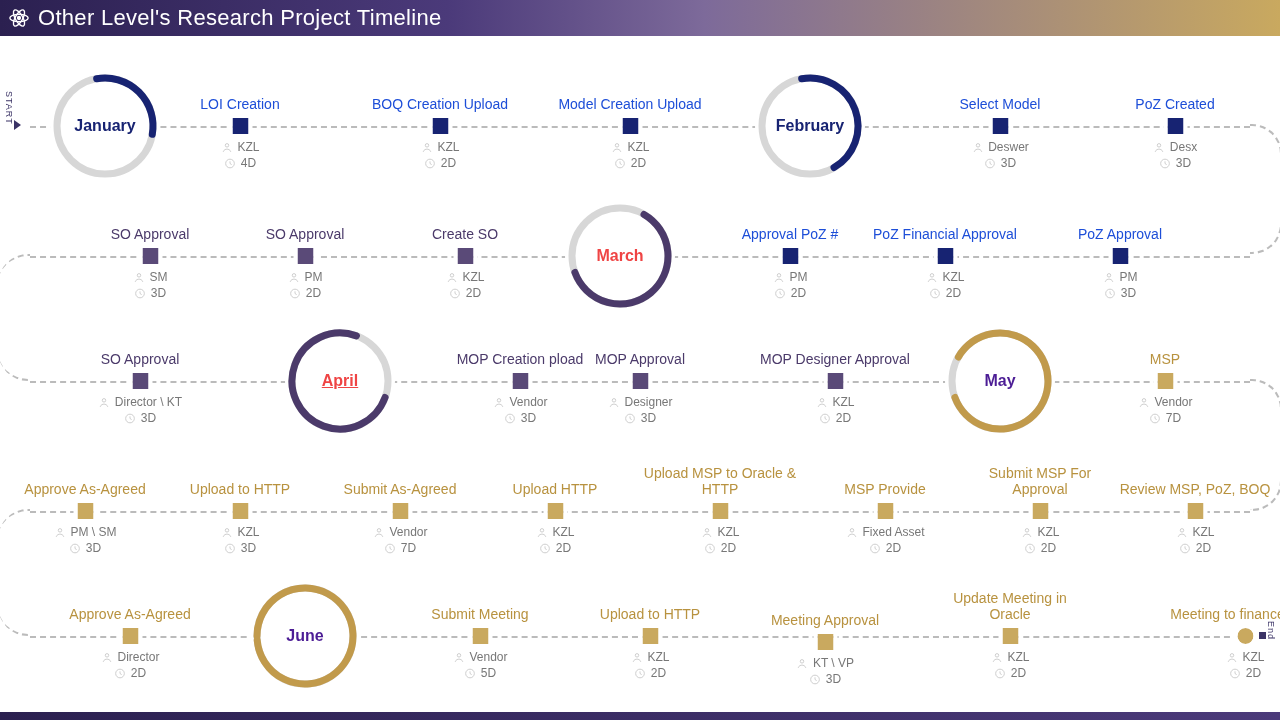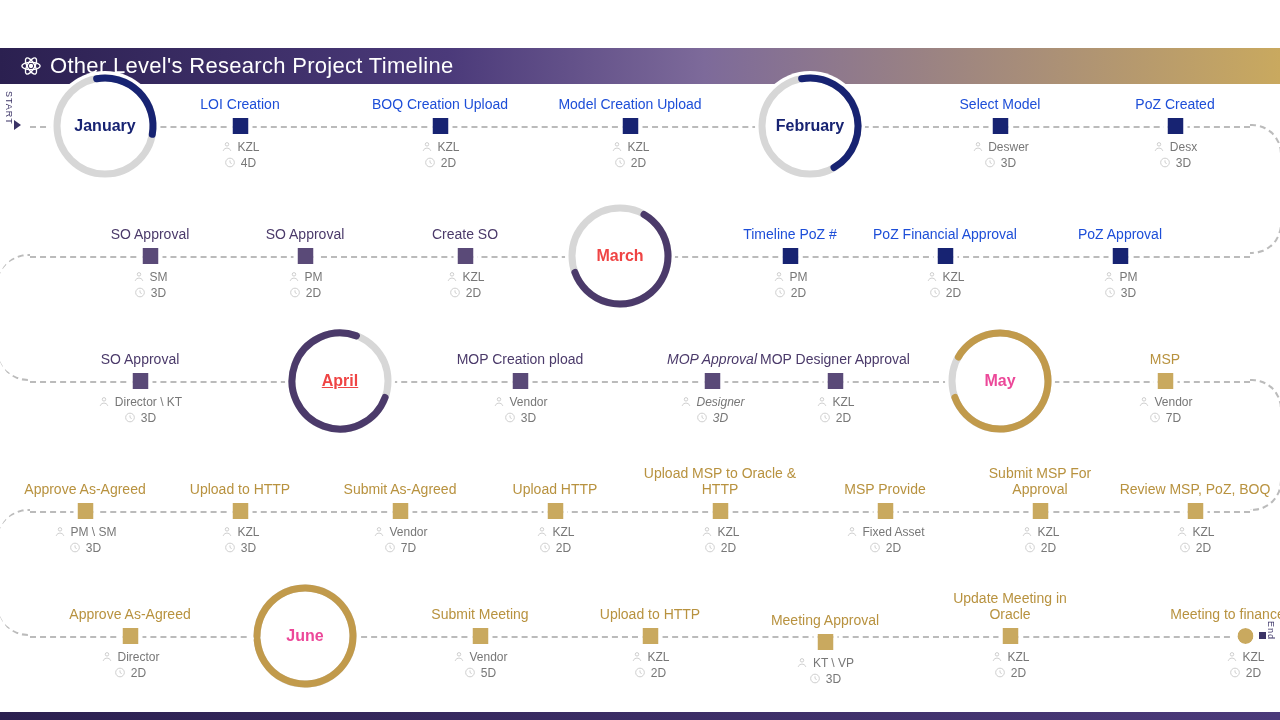--- a/index.html
+++ b/index.html
@@ -15,23 +15,22 @@
   position: relative;
 }
 .header {
   height: 36px;
   background: linear-gradient(90deg, #2b2050 0%, #4b3a7a 35%, #7d6a9a 55%, #c9a95f 100%);
   display: flex;
   align-items: center;
   color: #fff;
   font-size: 22px;
   font-weight: 300;
-  padding-left: 20px;
+  padding-left: 8px;
   letter-spacing: 0.3px;
-  margin-top: 48px;
 }
 .header svg { width: 22px; height: 22px; margin-right: 8px; }
 .footer {
   position: absolute;
   bottom: 0; left: 0;
   height: 8px; width: 100%;
   background: linear-gradient(90deg, #2b2050 0%, #4b3a7a 100%);
 }
 .canvas {
   position: absolute;
@@ -70,21 +69,21 @@
   display: flex;
   align-items: center;
   justify-content: center;
   font-weight: 700;
   font-size: 16px;
 }
 .month svg { position: absolute; top:0; left:0; }
 .month-text { z-index: 2; }
 .c-navy { color: #172372; }
 .c-purple { color: #ef4444; }
-.c-gold { color: #ec4899; }
+.c-gold { color: #4c1d95; }
 
 .task {
   position: absolute;
   width: 155px;
   text-align: center;
   transform: translateX(-50%);
 }
 .task-title {
   font-size: 14px;
   font-weight: 500;
@@ -104,20 +103,21 @@
   outline: 4px solid #fff;
 }
 .marker.circlem { border-radius:50%; }
 .t-navy .marker { background:#172372; }
 .t-purple .marker { background:#5a4a78; }
 .t-gold .marker { background:#c9a95f; }
 .meta {
   font-size: 12px;
   color: #777;
   display:flex;
+  align-items:center;
   justify-content:center;
   gap:4px;
   margin-top:2px;
 }
 .meta svg { width:13px; height:13px; opacity:0.55; }
 
 .vlabel {
   position:absolute;
   font-size:9px;
   color:#3b3366;
@@ -349,21 +349,21 @@
         </div>
       <div class="meta">
           <svg viewBox="0 0 24 24" fill="none" stroke="#999" stroke-width="1.6">
             <circle cx="12" cy="12" r="8"></circle>
             <path d="M12 8v4l3 2"></path>
           </svg>
           <span>2D</span>
         </div>
       </div>
       <div class="task t-navy" style="left: 790px; top: 172px;">
-        <div class="task-title">Timeline PoZ #</div>
+        <div class="task-title">Approval PoZ #</div>
       <div class="marker"></div>
       <div class="meta">
           <svg viewBox="0 0 24 24" fill="none" stroke="#999" stroke-width="1.6">
             <circle cx="12" cy="8" r="3.2"></circle>
             <path d="M5 20c1-4 5-5 7-5s6 1 7 5"></path>
           </svg>
           <span>PM</span>
         </div>
       <div class="meta">
           <svg viewBox="0 0 24 24" fill="none" stroke="#999" stroke-width="1.6">
@@ -438,21 +438,21 @@
           <span>Vendor</span>
         </div>
       <div class="meta">
           <svg viewBox="0 0 24 24" fill="none" stroke="#999" stroke-width="1.6">
             <circle cx="12" cy="12" r="8"></circle>
             <path d="M12 8v4l3 2"></path>
           </svg>
           <span>3D</span>
         </div>
       </div>
-      <div class="task t-purple" style="left: 712px; top: 297px; font-style: italic;">
+      <div class="task t-purple" style="left: 640px; top: 297px;">
         <div class="task-title">MOP Approval</div>
       <div class="marker"></div>
       <div class="meta">
           <svg viewBox="0 0 24 24" fill="none" stroke="#999" stroke-width="1.6">
             <circle cx="12" cy="8" r="3.2"></circle>
             <path d="M5 20c1-4 5-5 7-5s6 1 7 5"></path>
           </svg>
           <span>Designer</span>
         </div>
       <div class="meta">

